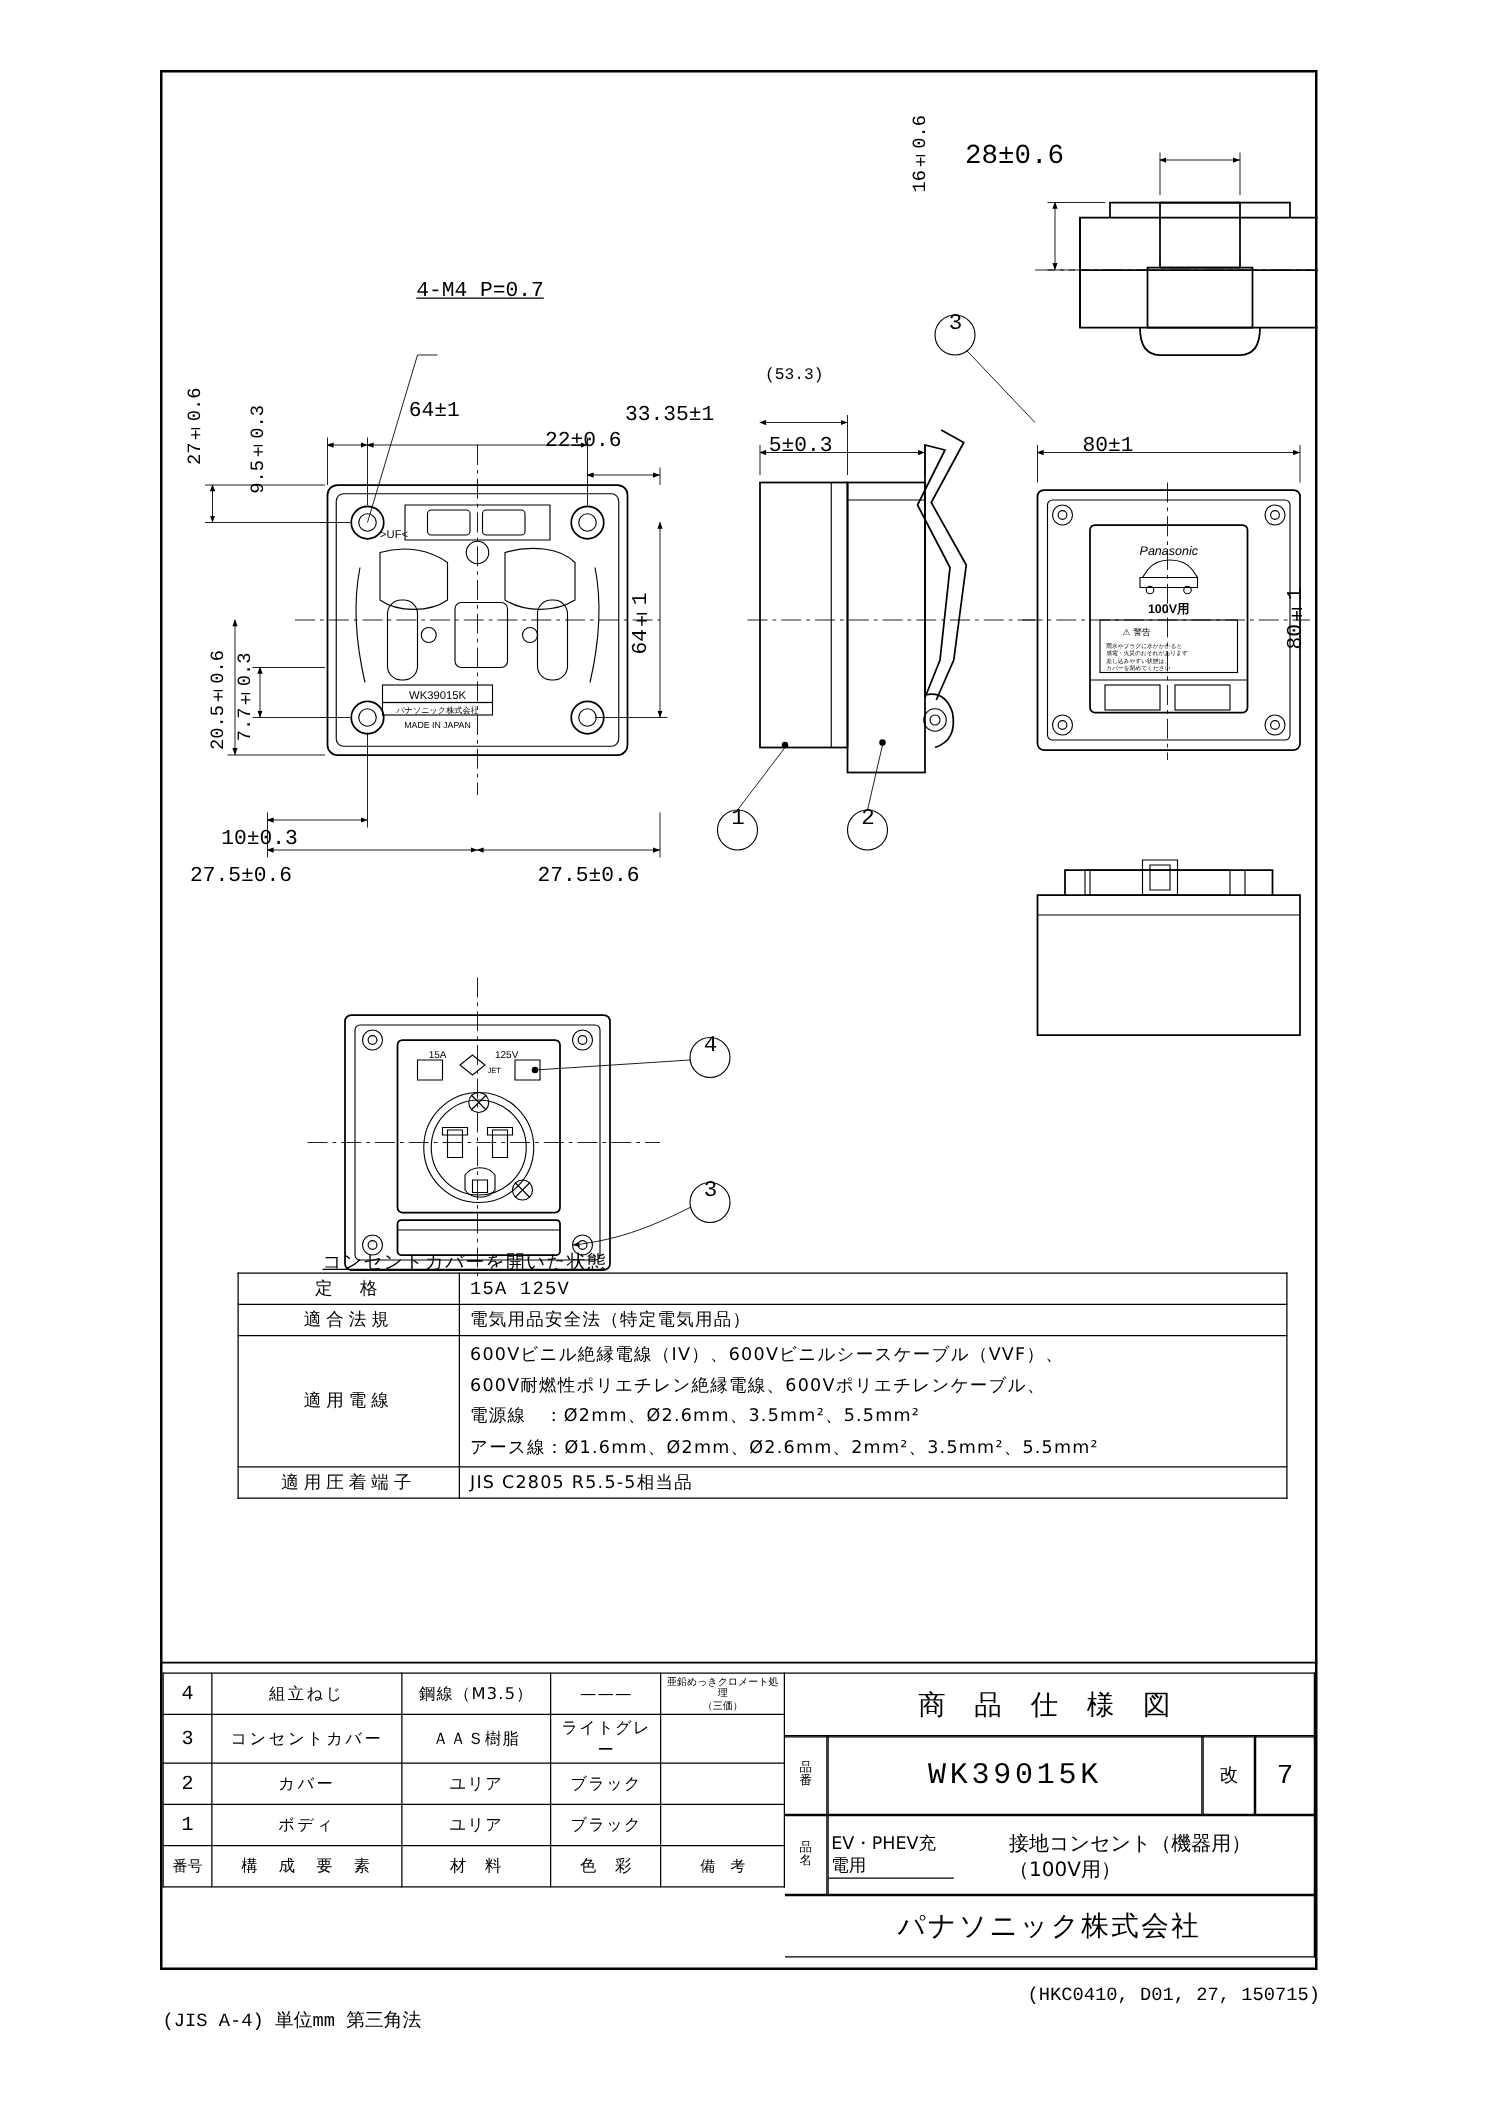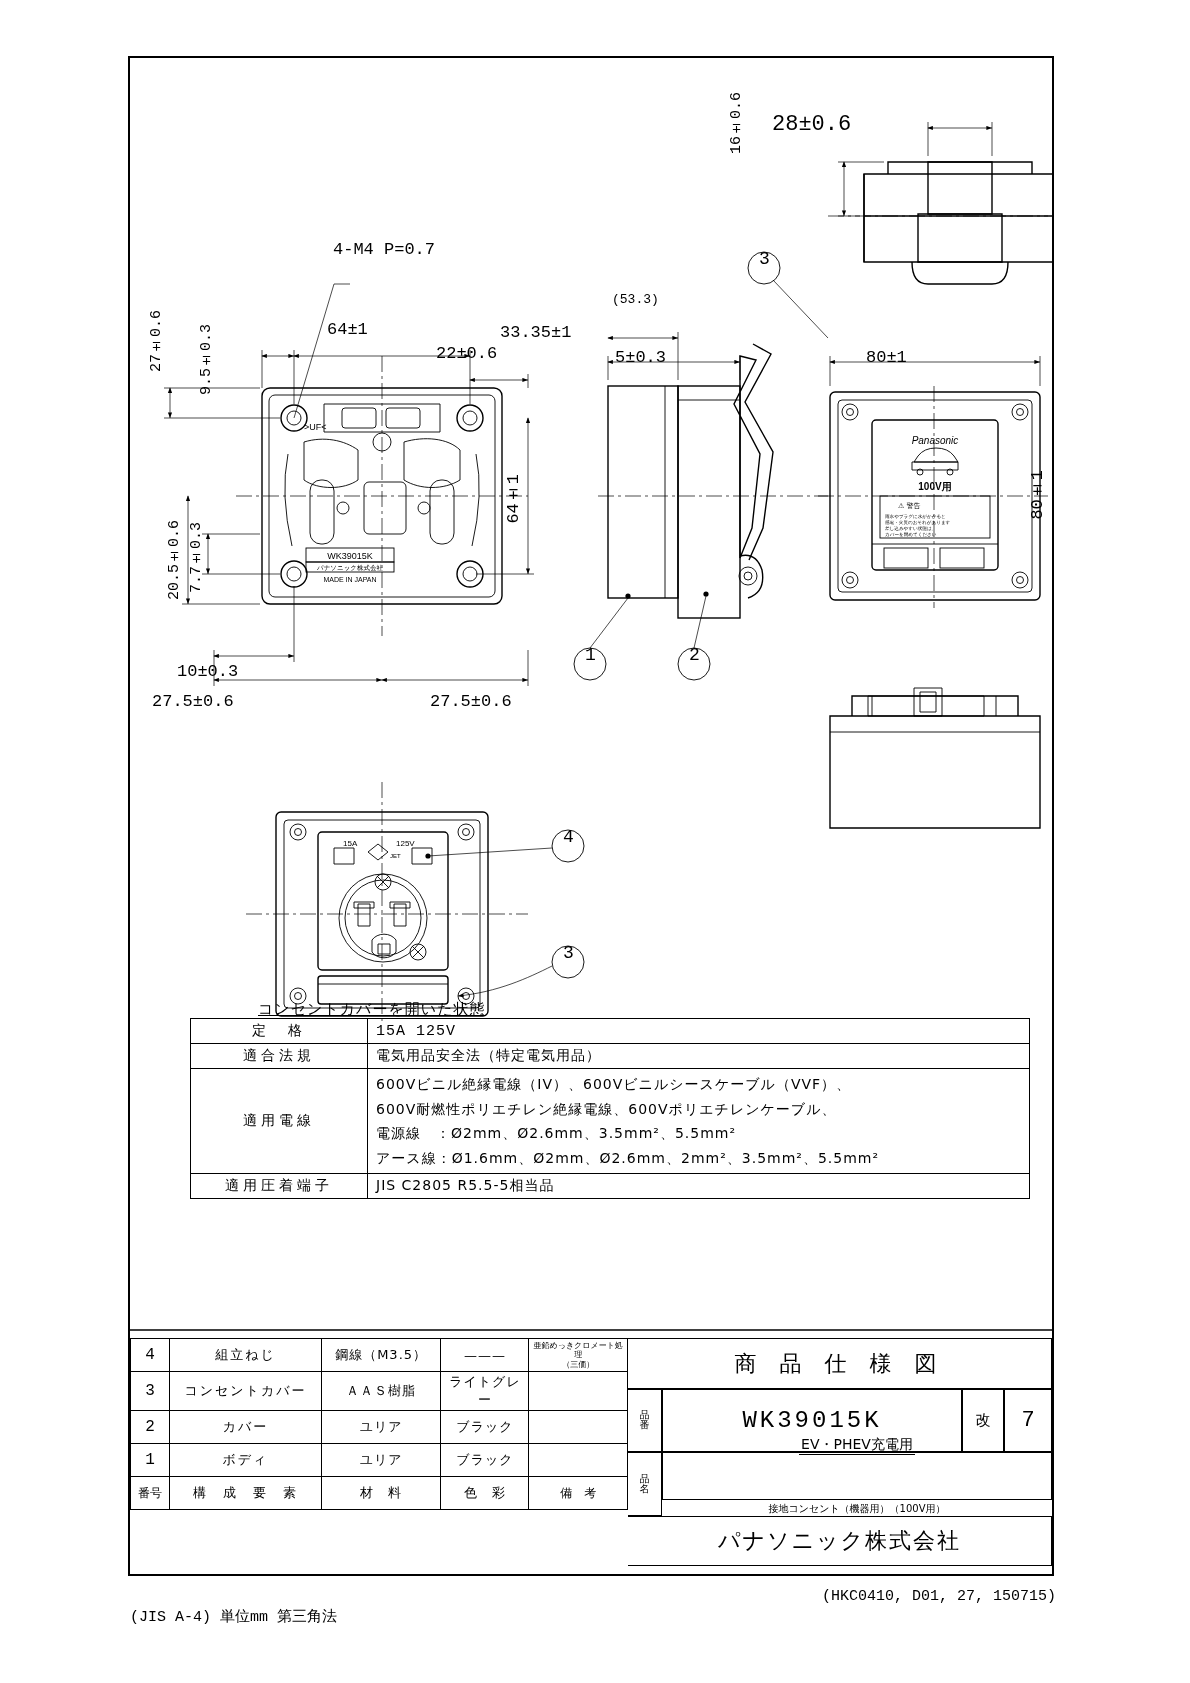--- a/index.html
+++ b/index.html
@@ -281,21 +281,21 @@
       <circle class="thin" cx="440" cy="906" r="16"></circle>
       <path class="dim" d="M424 910 C400 922 370 936 330 940" marker-end="url(#ar)"></path>
       <circle cx="300" cy="800" r="2.6" fill="#000"></circle>
     </g>
 
     <line class="ln" x1="0" y1="1274" x2="926" y2="1274"></line>
   </svg>
   </div>
 
   <div>
-    <span class="txt" style="left:333px;top:240px;font-size:17px;">4-M4 P=0.7</span>
+    <span class="txt" style="left:333px;top:224px;font-size:17px;text-decoration:underline;">4-M4 P=0.7</span>
     <span class="txt" style="left:327px;top:320px;font-size:17px;">64±1</span>
     <span class="txt" style="left:198px;top:324px;font-size:15px;writing-mode:vertical-rl;transform:rotate(180deg);">9.5±0.3</span>
     <span class="txt" style="left:436px;top:344px;font-size:17px;">22±0.6</span>
     <span class="txt" style="left:148px;top:310px;font-size:15px;writing-mode:vertical-rl;transform:rotate(180deg);">27±0.6</span>
     <span class="txt" style="left:166px;top:520px;font-size:15px;writing-mode:vertical-rl;transform:rotate(180deg);">20.5±0.6</span>
     <span class="txt" style="left:188px;top:522px;font-size:15px;writing-mode:vertical-rl;transform:rotate(180deg);">7.7±0.3</span>
     <span class="txt" style="left:504px;top:474px;font-size:17px;writing-mode:vertical-rl;transform:rotate(180deg);">64±1</span>
     <span class="txt" style="left:177px;top:662px;font-size:17px;">10±0.3</span>
     <span class="txt" style="left:152px;top:692px;font-size:17px;">27.5±0.6</span>
     <span class="txt" style="left:430px;top:692px;font-size:17px;">27.5±0.6</span>
@@ -399,23 +399,23 @@
       <div class="rowbox" style="left:334px;top:50px;width:42px;height:64px;display:flex;align-items:center;justify-content:center;">
         <span style="font-family:'DejaVu Sans',sans-serif;font-size:15px;">改</span>
       </div>
       <div class="rowbox" style="left:376px;top:50px;width:48px;height:64px;display:flex;align-items:center;justify-content:center;">
         <span style="font-family:'Liberation Mono',monospace;font-size:22px;">7</span>
       </div>
 
       <div class="rowbox" style="left:0;top:114px;width:34px;height:64px;border-left:none;display:flex;align-items:center;justify-content:center;">
         <span class="vlabel">品<br>名</span>
       </div>
-      <div class="rowbox" style="left:34px;top:114px;width:390px;height:48px;display:flex;flex-direction:column;align-items:center;justify-content:center;gap:44px;">
+      <div class="rowbox" style="left:34px;top:114px;width:390px;height:64px;display:flex;align-items:center;justify-content:center;gap:44px;">
         <span style="font-family:'DejaVu Sans',sans-serif;font-size:14px;border-bottom:1px solid #000;padding:0 2px;">EV・PHEV充電用</span>
-        <span style="font-family:'DejaVu Sans',sans-serif;font-size:10px;margin-top:3px;">接地コンセント（機器用）（100V用）</span>
+        <span style="font-family:'DejaVu Sans',sans-serif;font-size:16px;margin-top:3px;">接地コンセント（機器用）（100V用）</span>
       </div>
 
       <div class="company">パナソニック株式会社</div>
     </div>
   </div>
 
   <div class="footer">
     <span class="l">(JIS  A-4)   単位mm   第三角法</span>
     <span class="r">(HKC0410, D01, 27, 150715)</span>
   </div>

